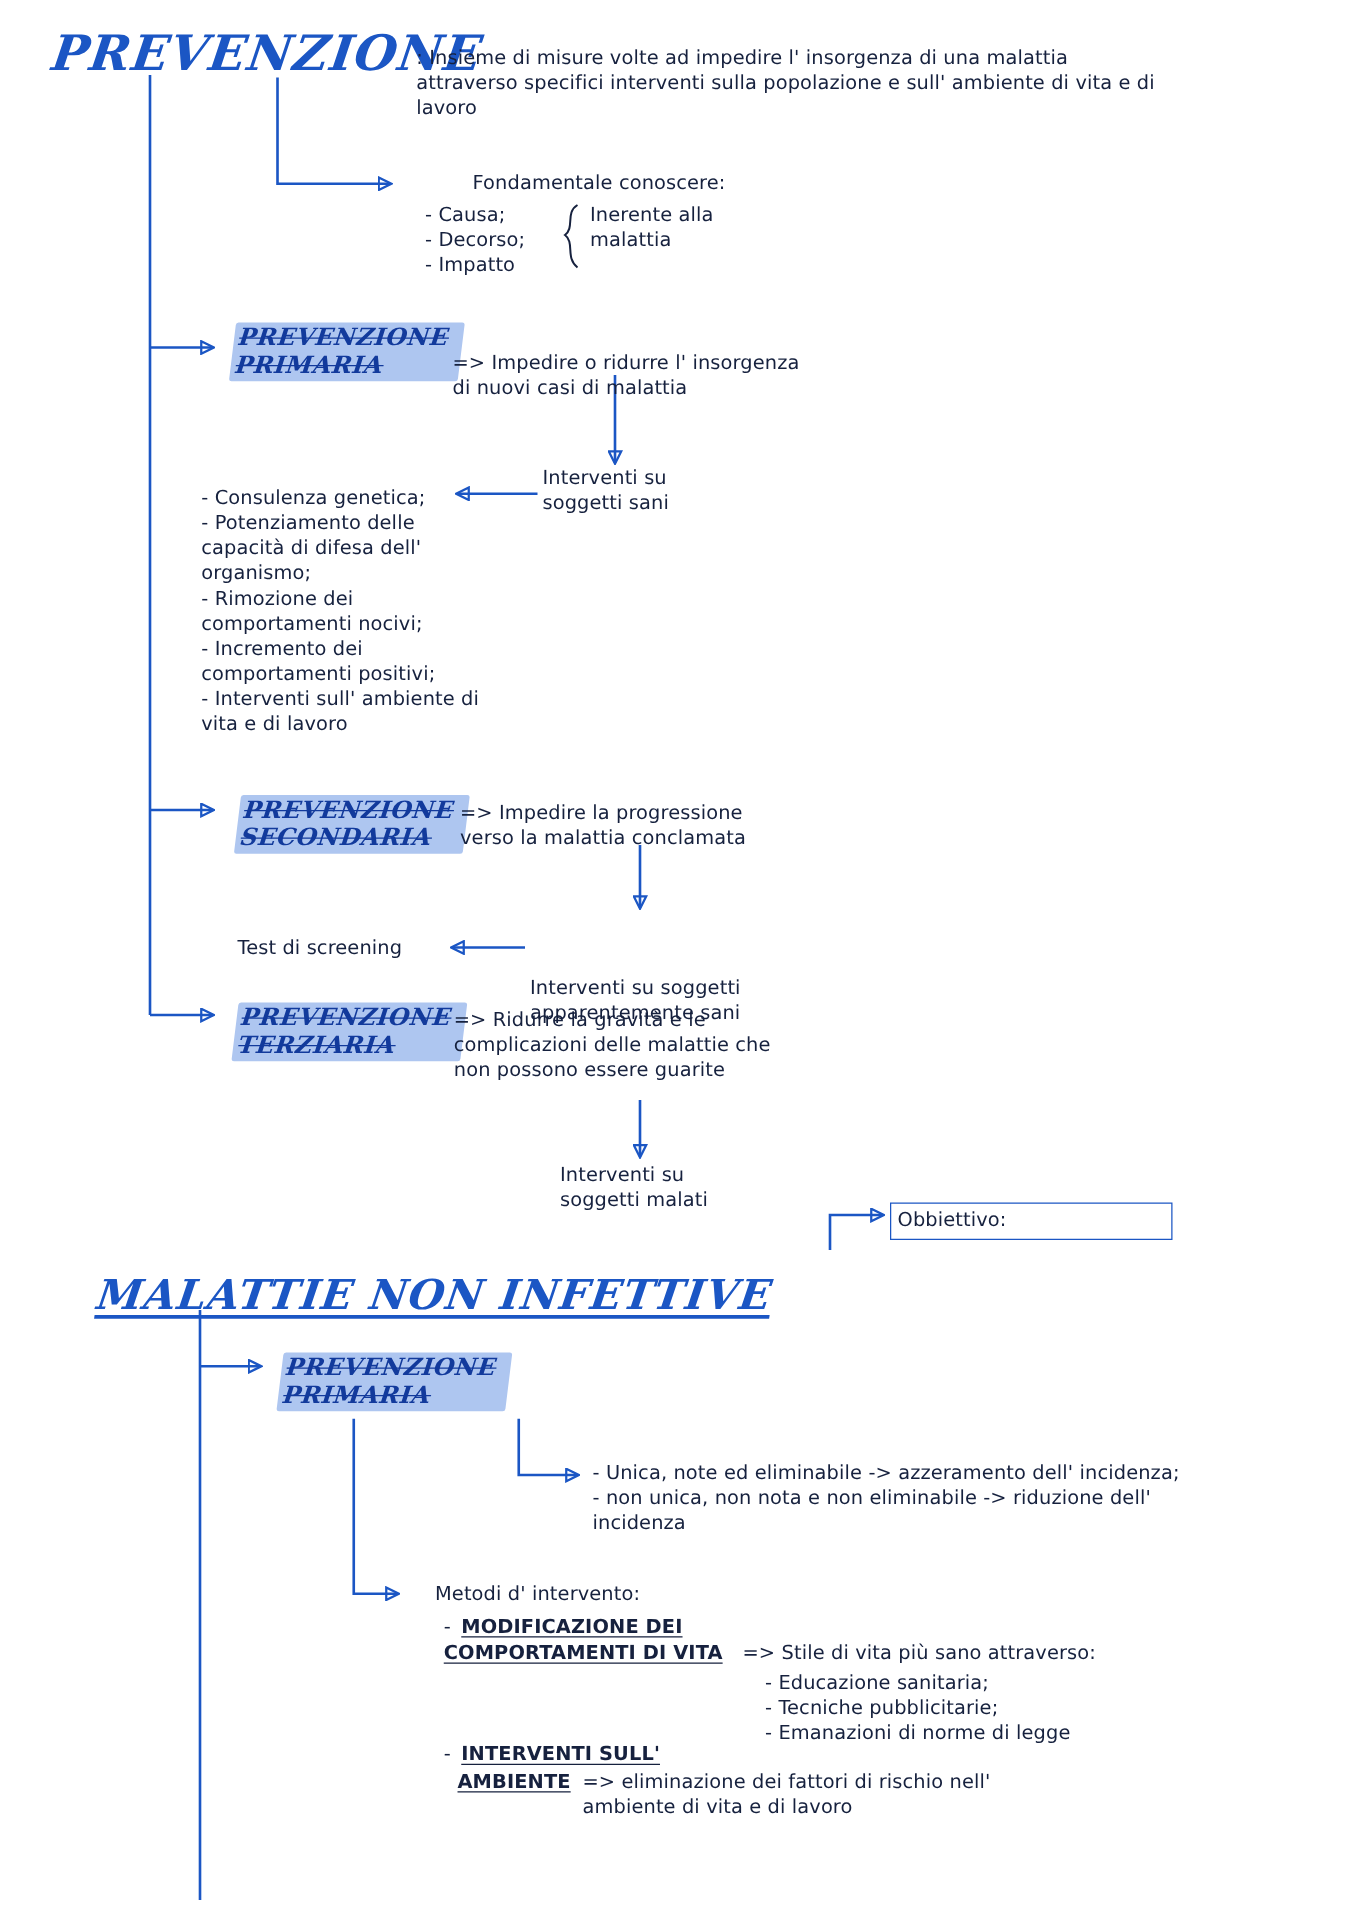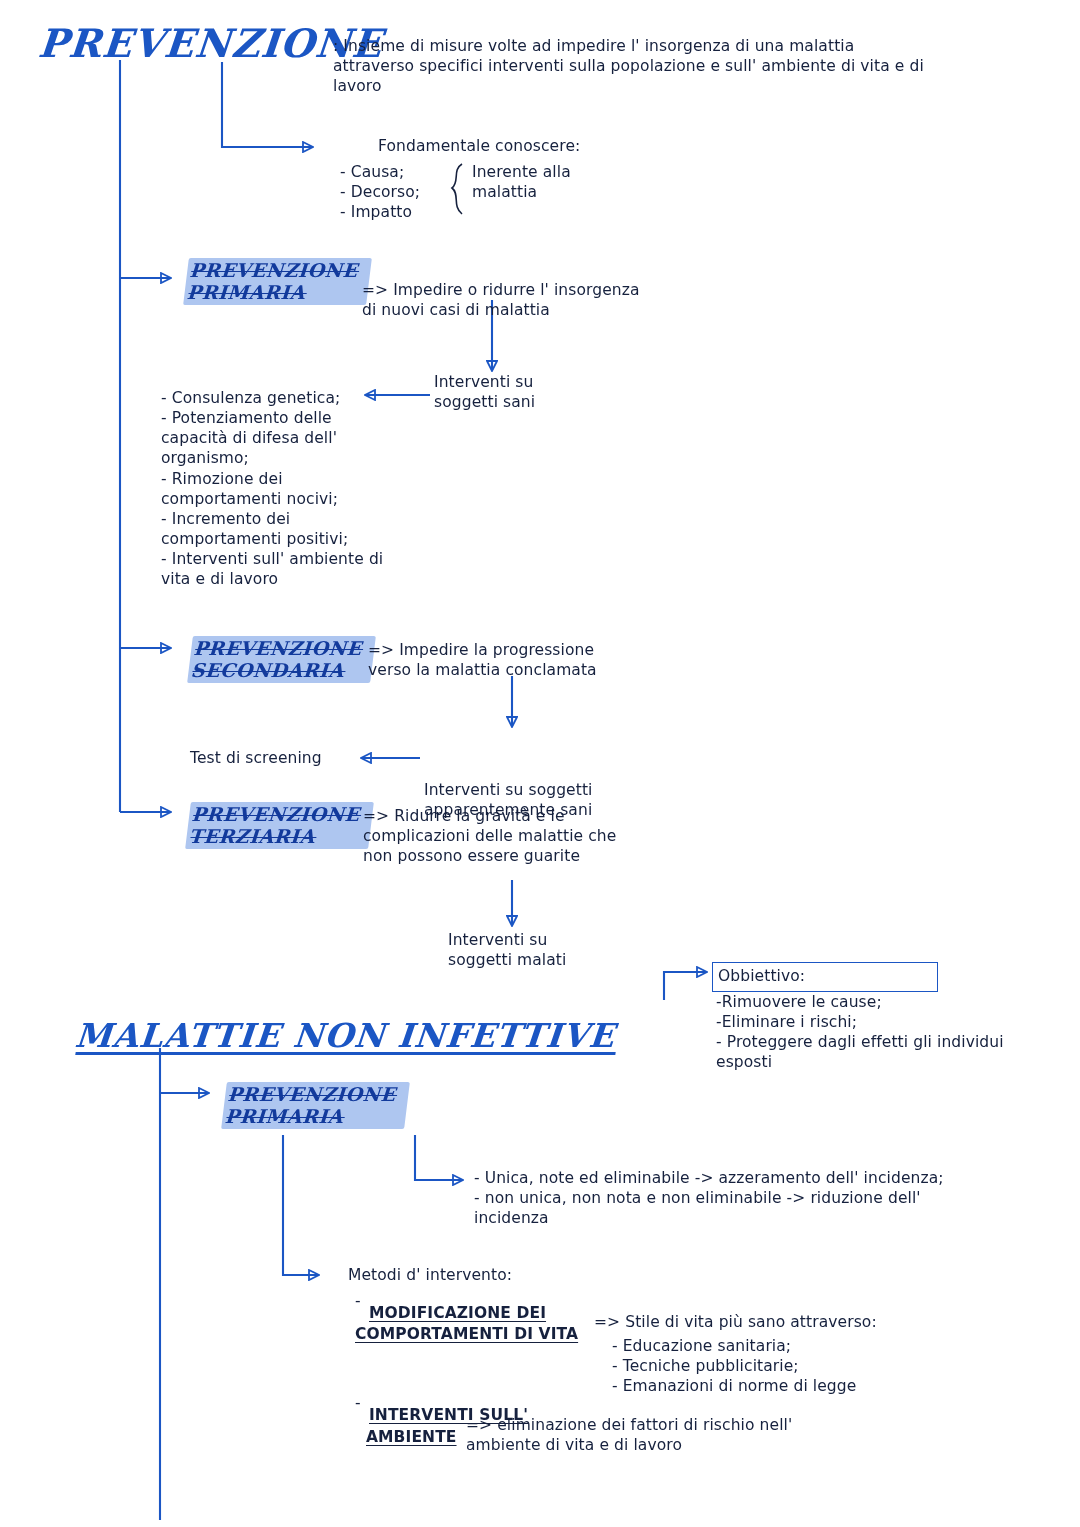--- a/index.html
+++ b/index.html
@@ -76,21 +76,20 @@
     letter-spacing: 0.5px;
   }
   .box {
     position: absolute;
     border: 1.6px solid #1b56c4;
     box-sizing: border-box;
   }
   .ul {
     text-decoration: underline;
     text-underline-offset: 3px;
-    margin-top: 12px;
   }
   .bold { font-weight: bold; }
 </style>
 </head>
 <body>
 
 <div class="page">
 
   <svg class="lines" viewBox="0 0 1080 1527">
     <defs>
@@ -178,24 +177,20 @@
   <div class="hl" style="left:188px; top:802px; width:175px;">PREVENZIONE
 TERZIARIA</div>
   <div class="txt" style="left:363px; top:806px;">=&gt; Ridurre la gravità e le
 complicazioni delle malattie che
 non possono essere guarite</div>
   <div class="txt" style="left:448px; top:930px;">Interventi su
 soggetti malati</div>
 
   <div class="box" style="left:712px; top:962px; width:226px; height:30px;"></div>
   <div class="txt" style="left:718px; top:966px;">Obbiettivo:</div>
-  <div class="txt" style="left:716px; top:992px; width:360px;">-Rimuovere le cause;
--Eliminare i rischi;
-- Proteggere dagli effetti gli individui
-esposti</div>
 
   <div class="title-main" id="malattie-title">MALATTIE NON INFETTIVE</div>
 
   <div class="hl" style="left:224px; top:1082px; width:175px;">PREVENZIONE
 PRIMARIA</div>
 
   <div class="txt" style="left:474px; top:1168px; width:560px;">- Unica, note ed eliminabile -&gt; azzeramento dell' incidenza;
 - non unica, non nota e non eliminabile -&gt; riduzione dell'
 incidenza</div>
 

